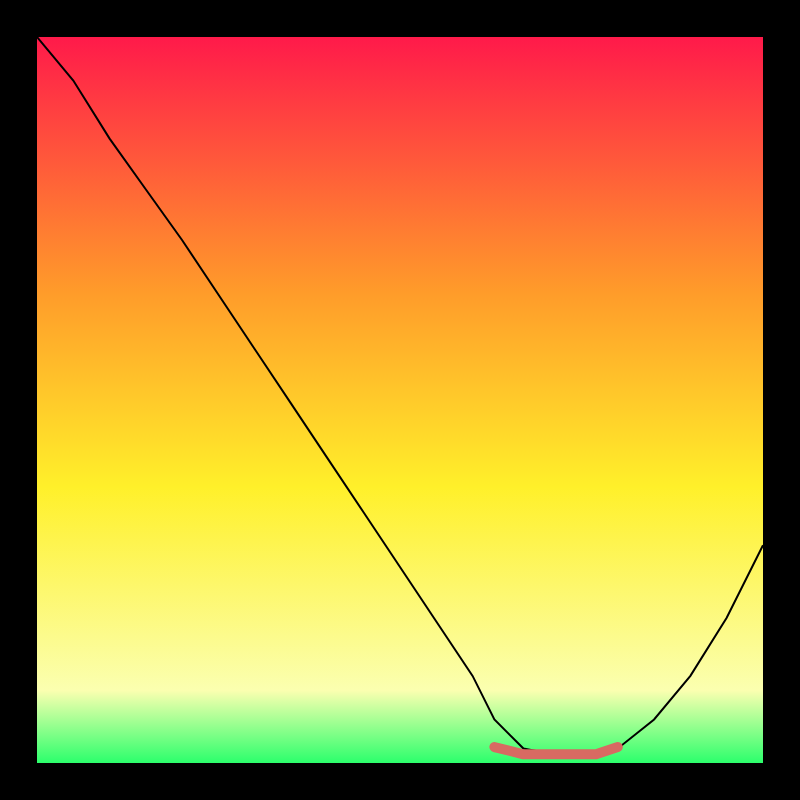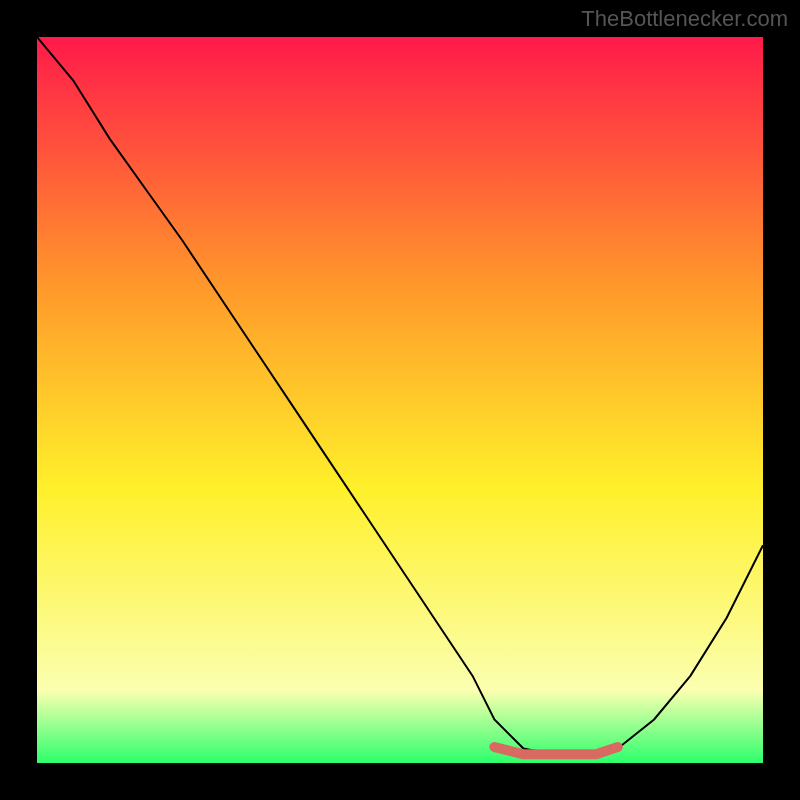--- a/index.html
+++ b/index.html
@@ -34,21 +34,20 @@
     height: 726px;
   }
   svg {
     display: block;
   }
 </style>
 </head>
 <body>
 
 <div class="container">
-  <div class="watermark">TheBottlenecker.com</div>
   <div class="plot-area">
     <svg id="chart-svg" width="726" height="726" viewBox="0 0 726 726">
       <defs>
         <linearGradient id="bg-grad" x1="0" y1="0" x2="0" y2="1">
           <stop id="g0" offset="0%" stop-color="#ff1a4a"></stop>
           <stop id="g1" offset="35%" stop-color="#ff9b2a"></stop>
           <stop id="g2" offset="62%" stop-color="#fff02a"></stop>
           <stop id="g3" offset="90%" stop-color="#fbffb0"></stop>
           <stop id="g4" offset="100%" stop-color="#2cff6c"></stop>
         </linearGradient>

